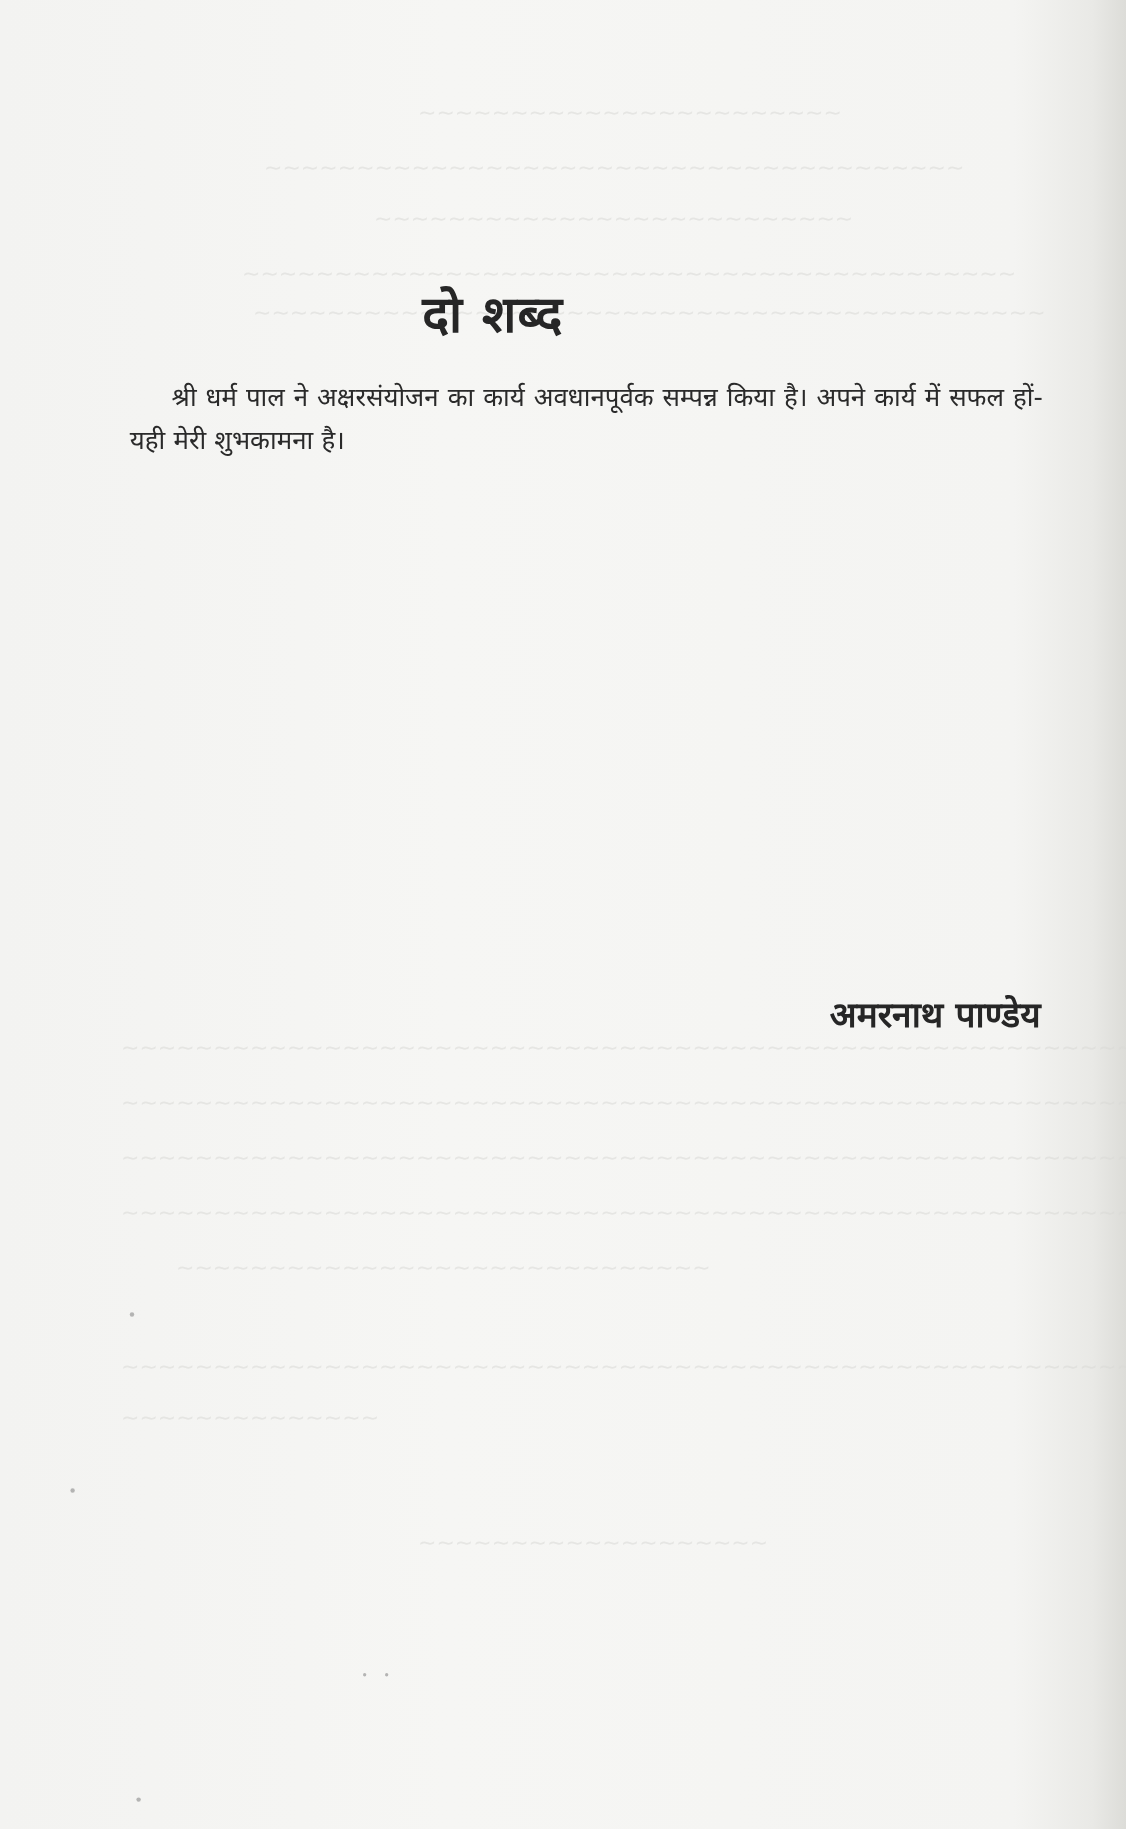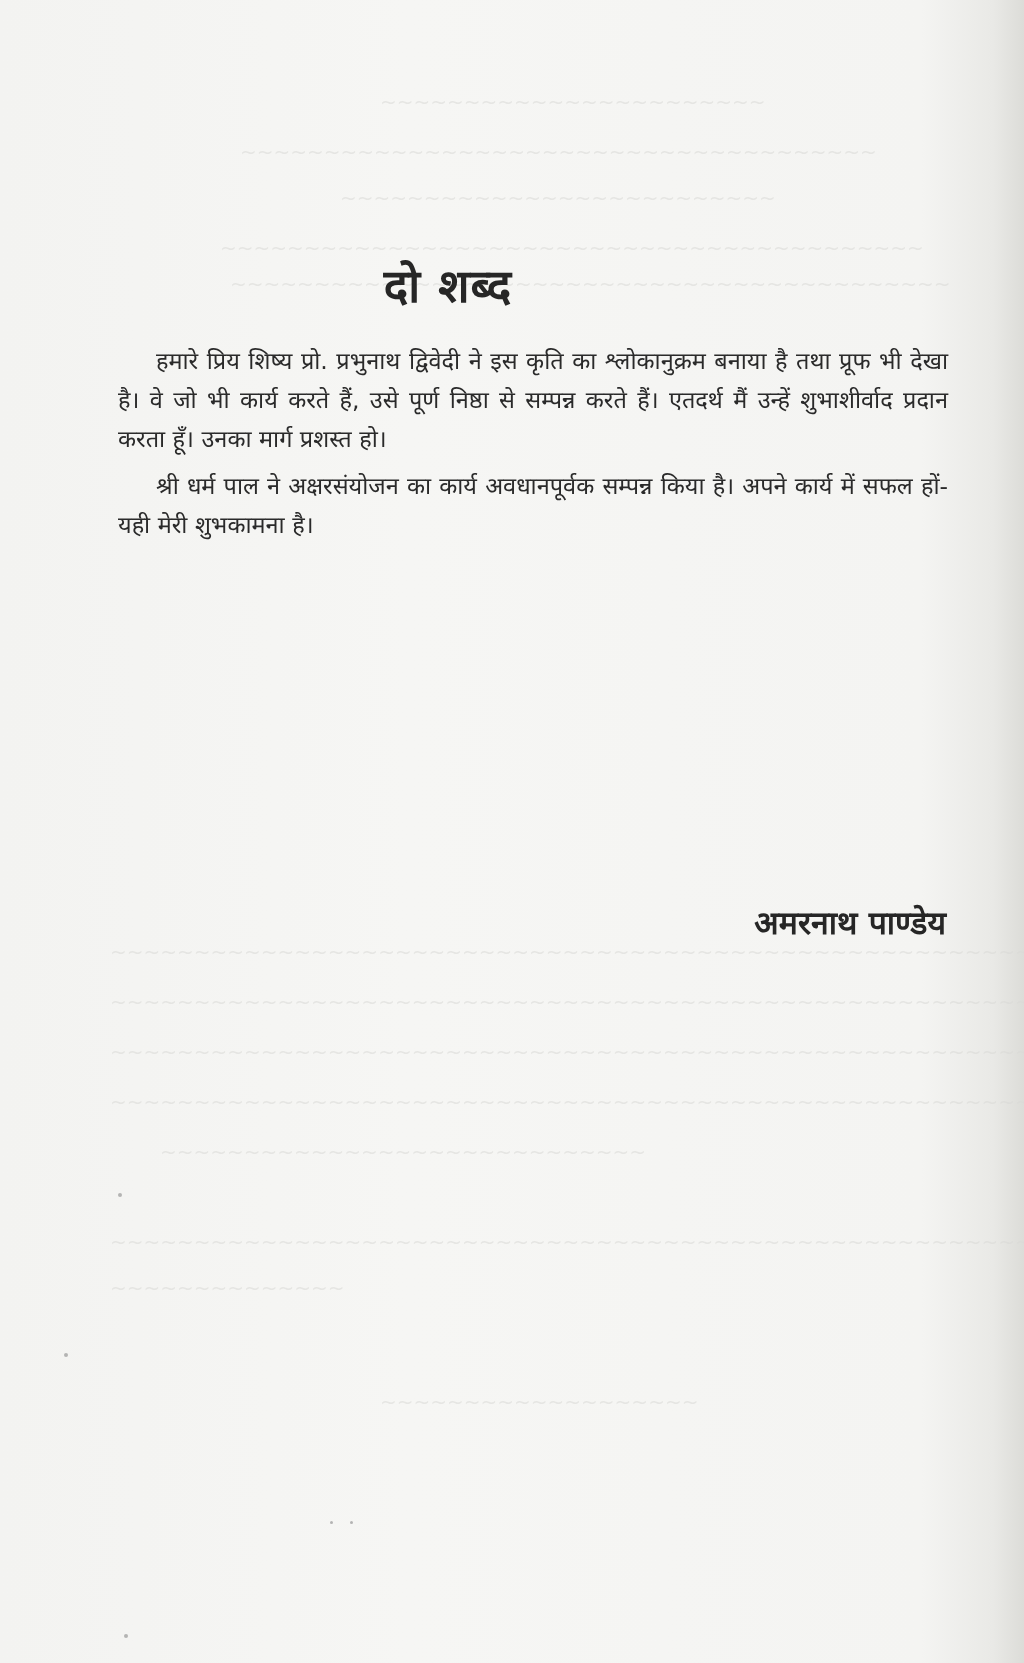--- a/index.html
+++ b/index.html
@@ -84,21 +84,20 @@
   <div class="bleed" style="left:110px;top:1040px;">~~~~~~~~~~~~~~~~~~~~~~~~~~~~~~~~~~~~~~~~~~~~~~~~~~~~~~~~~~~~~~~~~~~~~~~~~~~~~~~~~</div>
   <div class="bleed" style="left:110px;top:1090px;">~~~~~~~~~~~~~~~~~~~~~~~~~~~~~~~~~~~~~~~~~~~~~~~~~~~~~~~~~~~~~~~~~~~~~~~~~~~</div>
   <div class="bleed" style="left:160px;top:1140px;">~~~~~~~~~~~~~~~~~~~~~~~~~~~~~</div>
   <div class="bleed" style="left:110px;top:1230px;">~~~~~~~~~~~~~~~~~~~~~~~~~~~~~~~~~~~~~~~~~~~~~~~~~~~~~~~~~~~~~~~~~~~~~~~~~</div>
   <div class="bleed" style="left:110px;top:1276px;">~~~~~~~~~~~~~~</div>
   <div class="bleed" style="left:380px;top:1390px;">~~~~~~~~~~~~~~~~~~~</div>
 
   <h1 class="title">दो शब्द</h1>
 
   <div class="body-text">
-    <p class="para">हमारे प्रिय शिष्य प्रो. प्रभुनाथ द्विवेदी ने इस कृति का श्लोकानुक्रम बनाया है तथा प्रूफ भी देखा है। वे जो भी कार्य करते हैं, उसे पूर्ण निष्ठा से सम्पन्न करते हैं। एतदर्थ मैं उन्हें शुभाशीर्वाद प्रदान करता हूँ। उनका मार्ग प्रशस्त हो।</p>
     <p class="para">श्री धर्म पाल ने अक्षरसंयोजन का कार्य अवधानपूर्वक सम्पन्न किया है। अपने कार्य में सफल हों- यही मेरी शुभकामना है।</p>
   </div>
 
   <div class="signature">अमरनाथ पाण्डेय</div>
 
   <span class="speck" style="left:118px;top:1193px;"></span>
   <span class="speck" style="left:64px;top:1353px;"></span>
   <span class="speck" style="left:124px;top:1634px;"></span>
   <span class="speck" style="left:330px;top:1521px;width:3px;height:3px;"></span>
   <span class="speck" style="left:350px;top:1521px;width:3px;height:3px;"></span>

